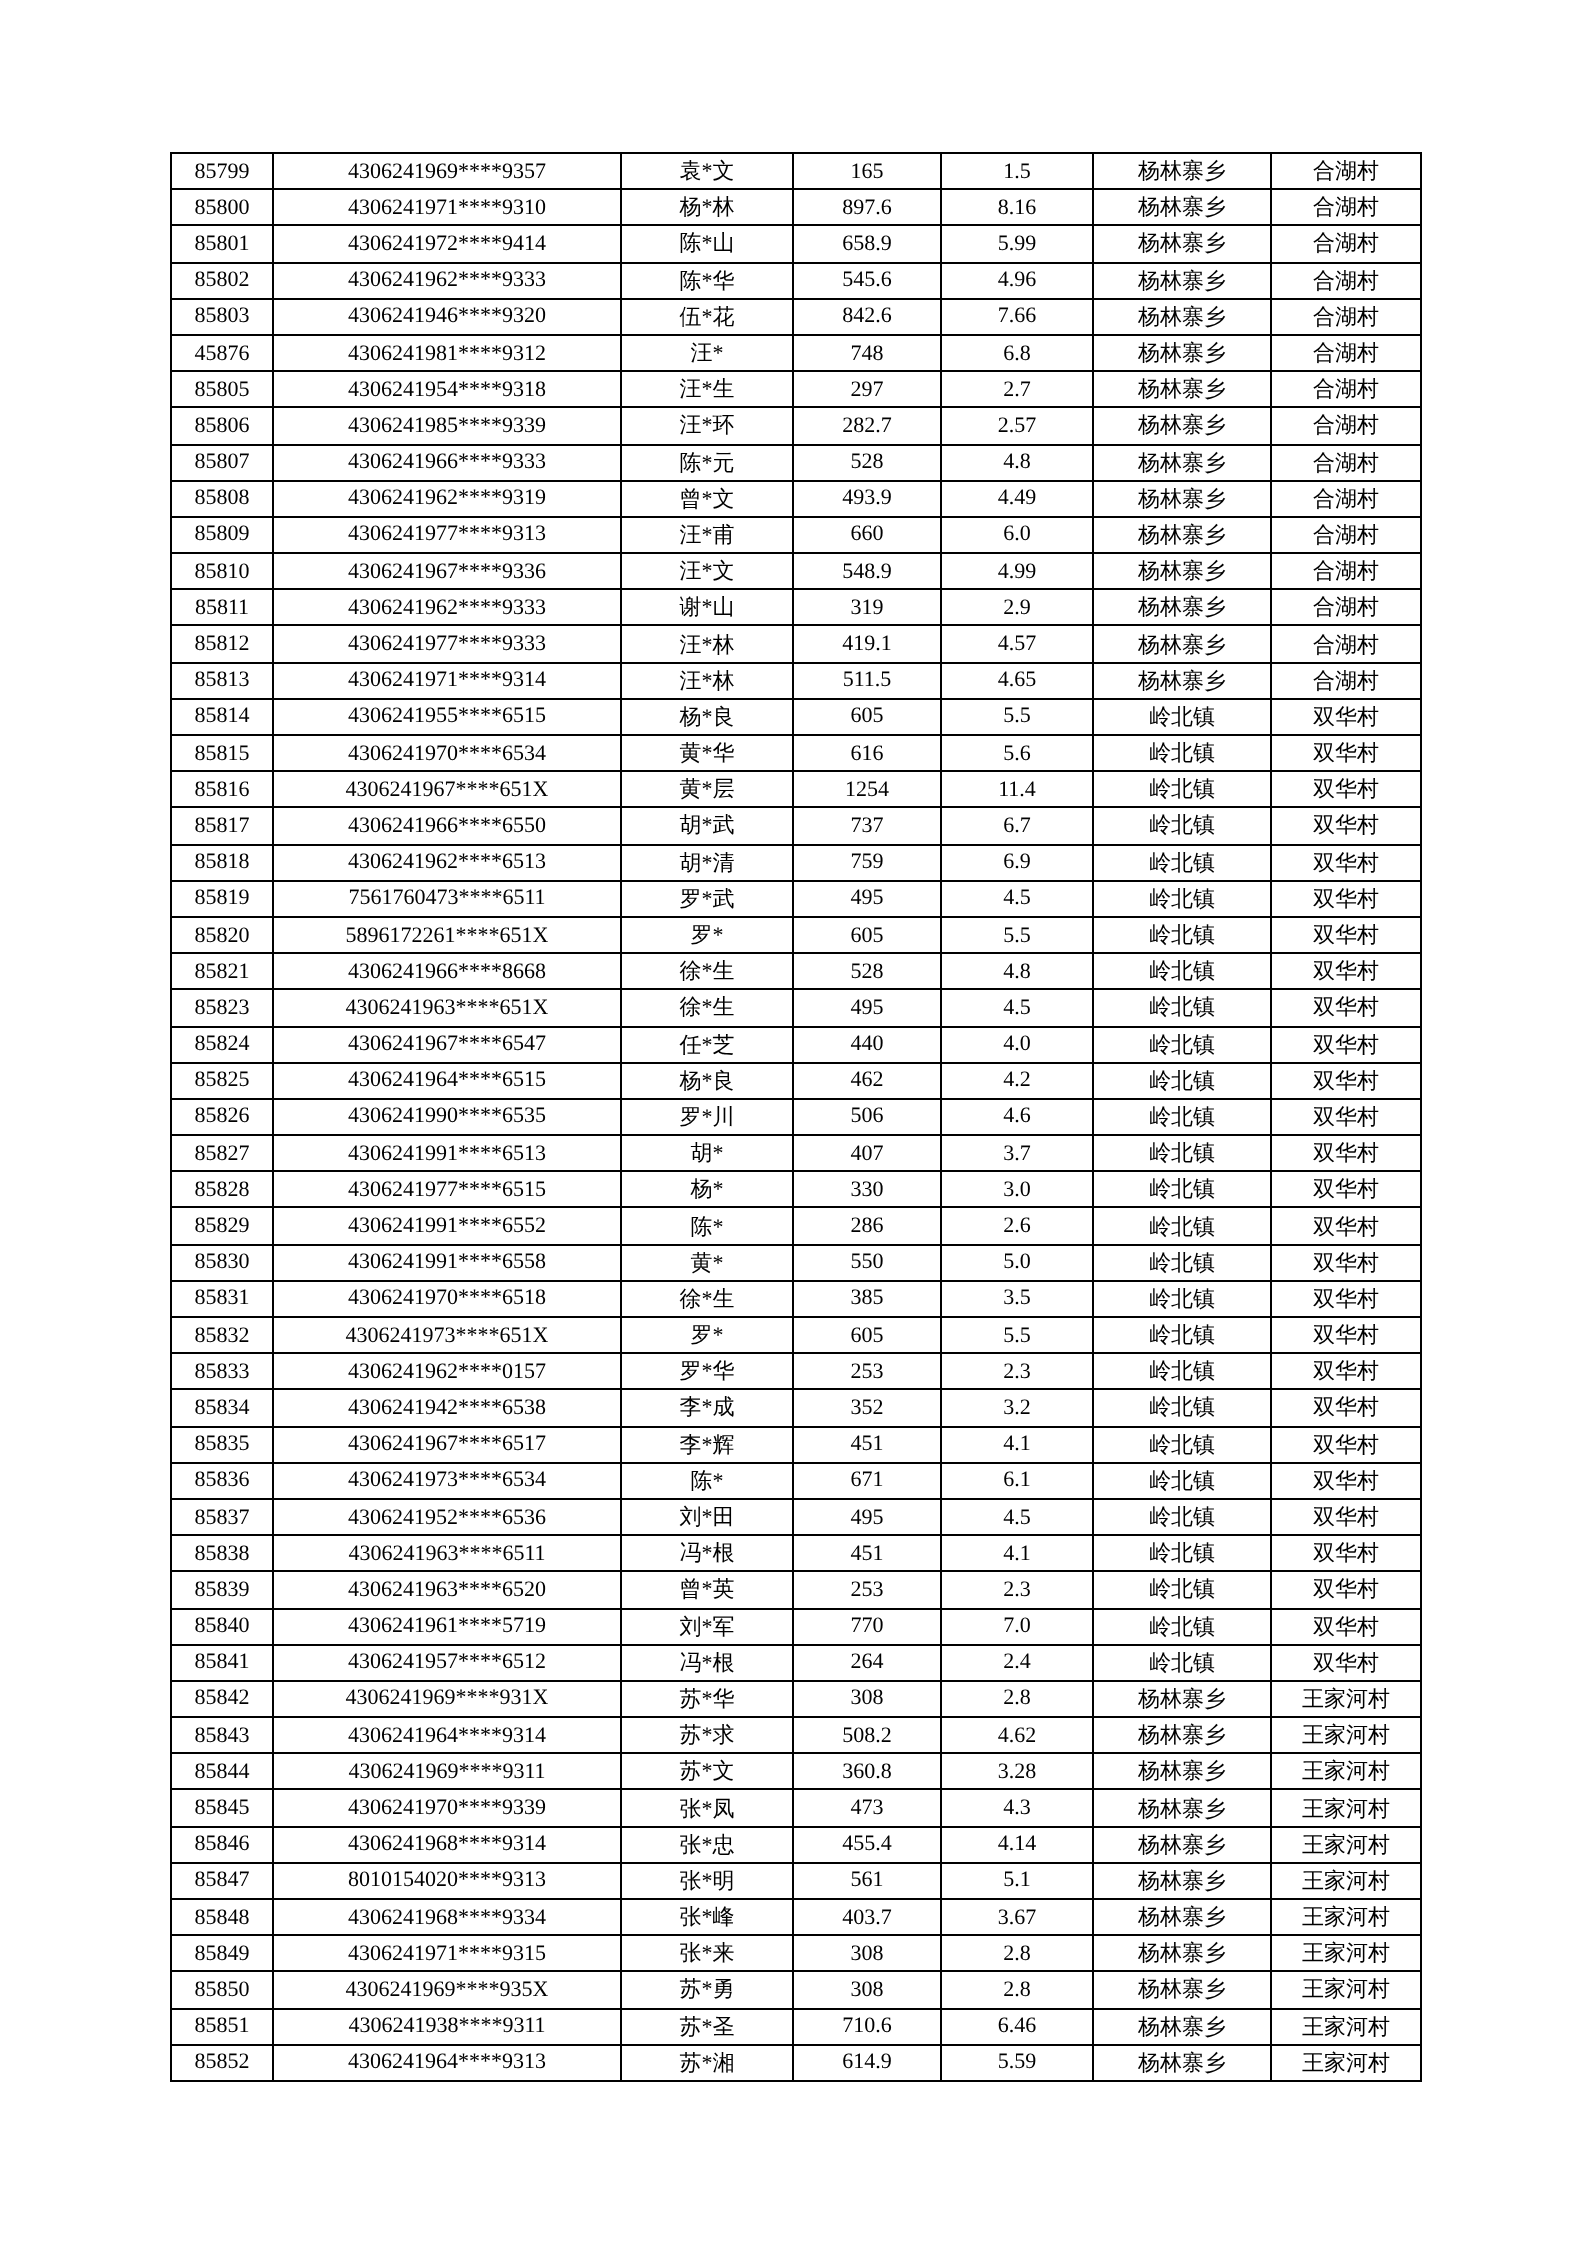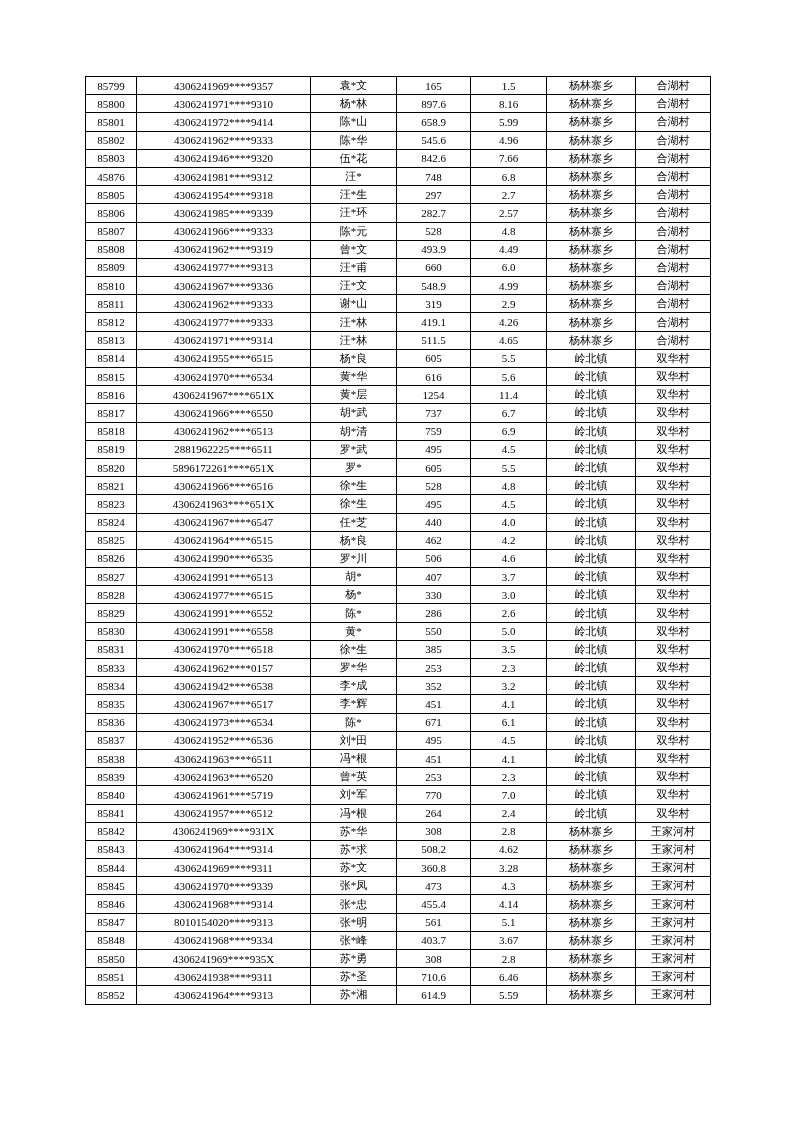--- a/index.html
+++ b/index.html
@@ -177,21 +177,21 @@
           <td>319</td>
           <td>2.9</td>
           <td>杨林寨乡</td>
           <td>合湖村</td>
         </tr>
         <tr>
           <td>85812</td>
           <td>4306241977****9333</td>
           <td>汪*林</td>
           <td>419.1</td>
-          <td>4.26</td>
+          <td>4.57</td>
           <td>杨林寨乡</td>
           <td>合湖村</td>
         </tr>
         <tr>
           <td>85813</td>
           <td>4306241971****9314</td>
           <td>汪*林</td>
           <td>511.5</td>
           <td>4.65</td>
           <td>杨林寨乡</td>
@@ -237,39 +237,39 @@
           <td>85818</td>
           <td>4306241962****6513</td>
           <td>胡*清</td>
           <td>759</td>
           <td>6.9</td>
           <td>岭北镇</td>
           <td>双华村</td>
         </tr>
         <tr>
           <td>85819</td>
-          <td>2881962225****6511</td>
+          <td>7561760473****6511</td>
           <td>罗*武</td>
           <td>495</td>
           <td>4.5</td>
           <td>岭北镇</td>
           <td>双华村</td>
         </tr>
         <tr>
           <td>85820</td>
           <td>5896172261****651X</td>
           <td>罗*</td>
           <td>605</td>
           <td>5.5</td>
           <td>岭北镇</td>
           <td>双华村</td>
         </tr>
         <tr>
           <td>85821</td>
-          <td>4306241966****6516</td>
+          <td>4306241966****8668</td>
           <td>徐*生</td>
           <td>528</td>
           <td>4.8</td>
           <td>岭北镇</td>
           <td>双华村</td>
         </tr>
         <tr>
           <td>85823</td>
           <td>4306241963****651X</td>
           <td>徐*生</td>
@@ -344,20 +344,29 @@
         <tr>
           <td>85831</td>
           <td>4306241970****6518</td>
           <td>徐*生</td>
           <td>385</td>
           <td>3.5</td>
           <td>岭北镇</td>
           <td>双华村</td>
         </tr>
         <tr>
+          <td>85832</td>
+          <td>4306241973****651X</td>
+          <td>罗*</td>
+          <td>605</td>
+          <td>5.5</td>
+          <td>岭北镇</td>
+          <td>双华村</td>
+        </tr>
+        <tr>
           <td>85833</td>
           <td>4306241962****0157</td>
           <td>罗*华</td>
           <td>253</td>
           <td>2.3</td>
           <td>岭北镇</td>
           <td>双华村</td>
         </tr>
         <tr>
           <td>85834</td>
@@ -488,20 +497,29 @@
         <tr>
           <td>85848</td>
           <td>4306241968****9334</td>
           <td>张*峰</td>
           <td>403.7</td>
           <td>3.67</td>
           <td>杨林寨乡</td>
           <td>王家河村</td>
         </tr>
         <tr>
+          <td>85849</td>
+          <td>4306241971****9315</td>
+          <td>张*来</td>
+          <td>308</td>
+          <td>2.8</td>
+          <td>杨林寨乡</td>
+          <td>王家河村</td>
+        </tr>
+        <tr>
           <td>85850</td>
           <td>4306241969****935X</td>
           <td>苏*勇</td>
           <td>308</td>
           <td>2.8</td>
           <td>杨林寨乡</td>
           <td>王家河村</td>
         </tr>
         <tr>
           <td>85851</td>

